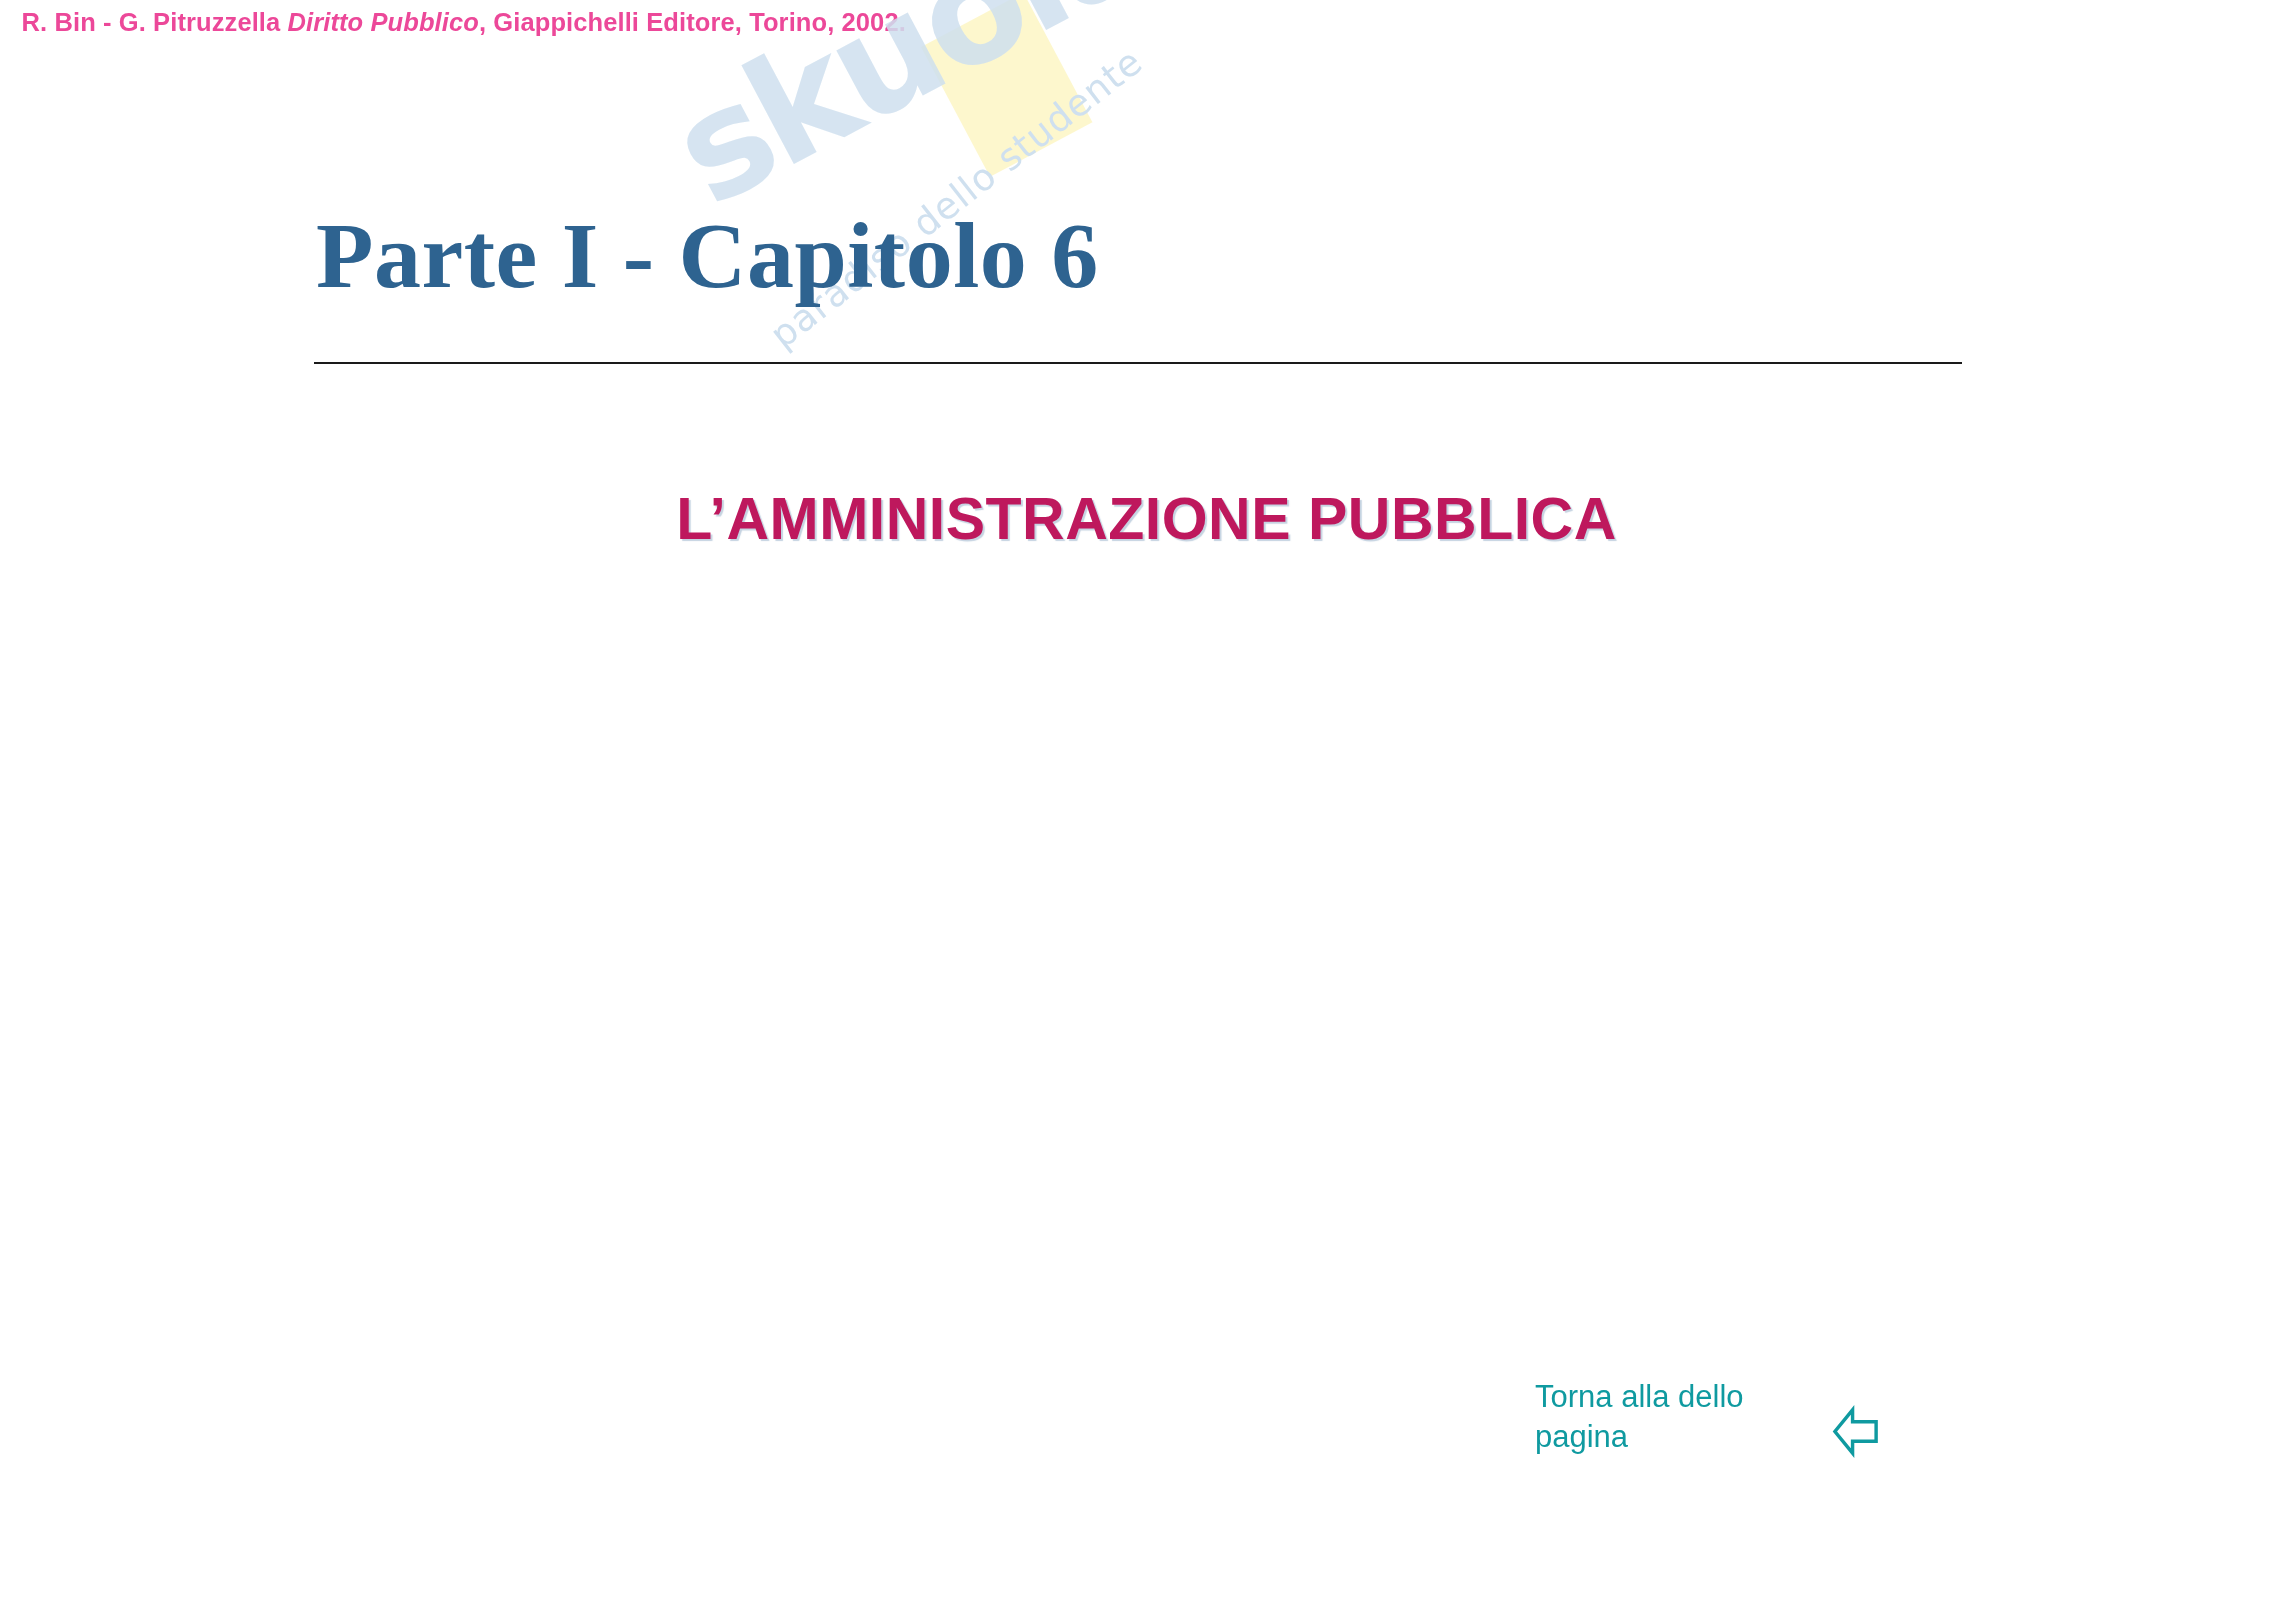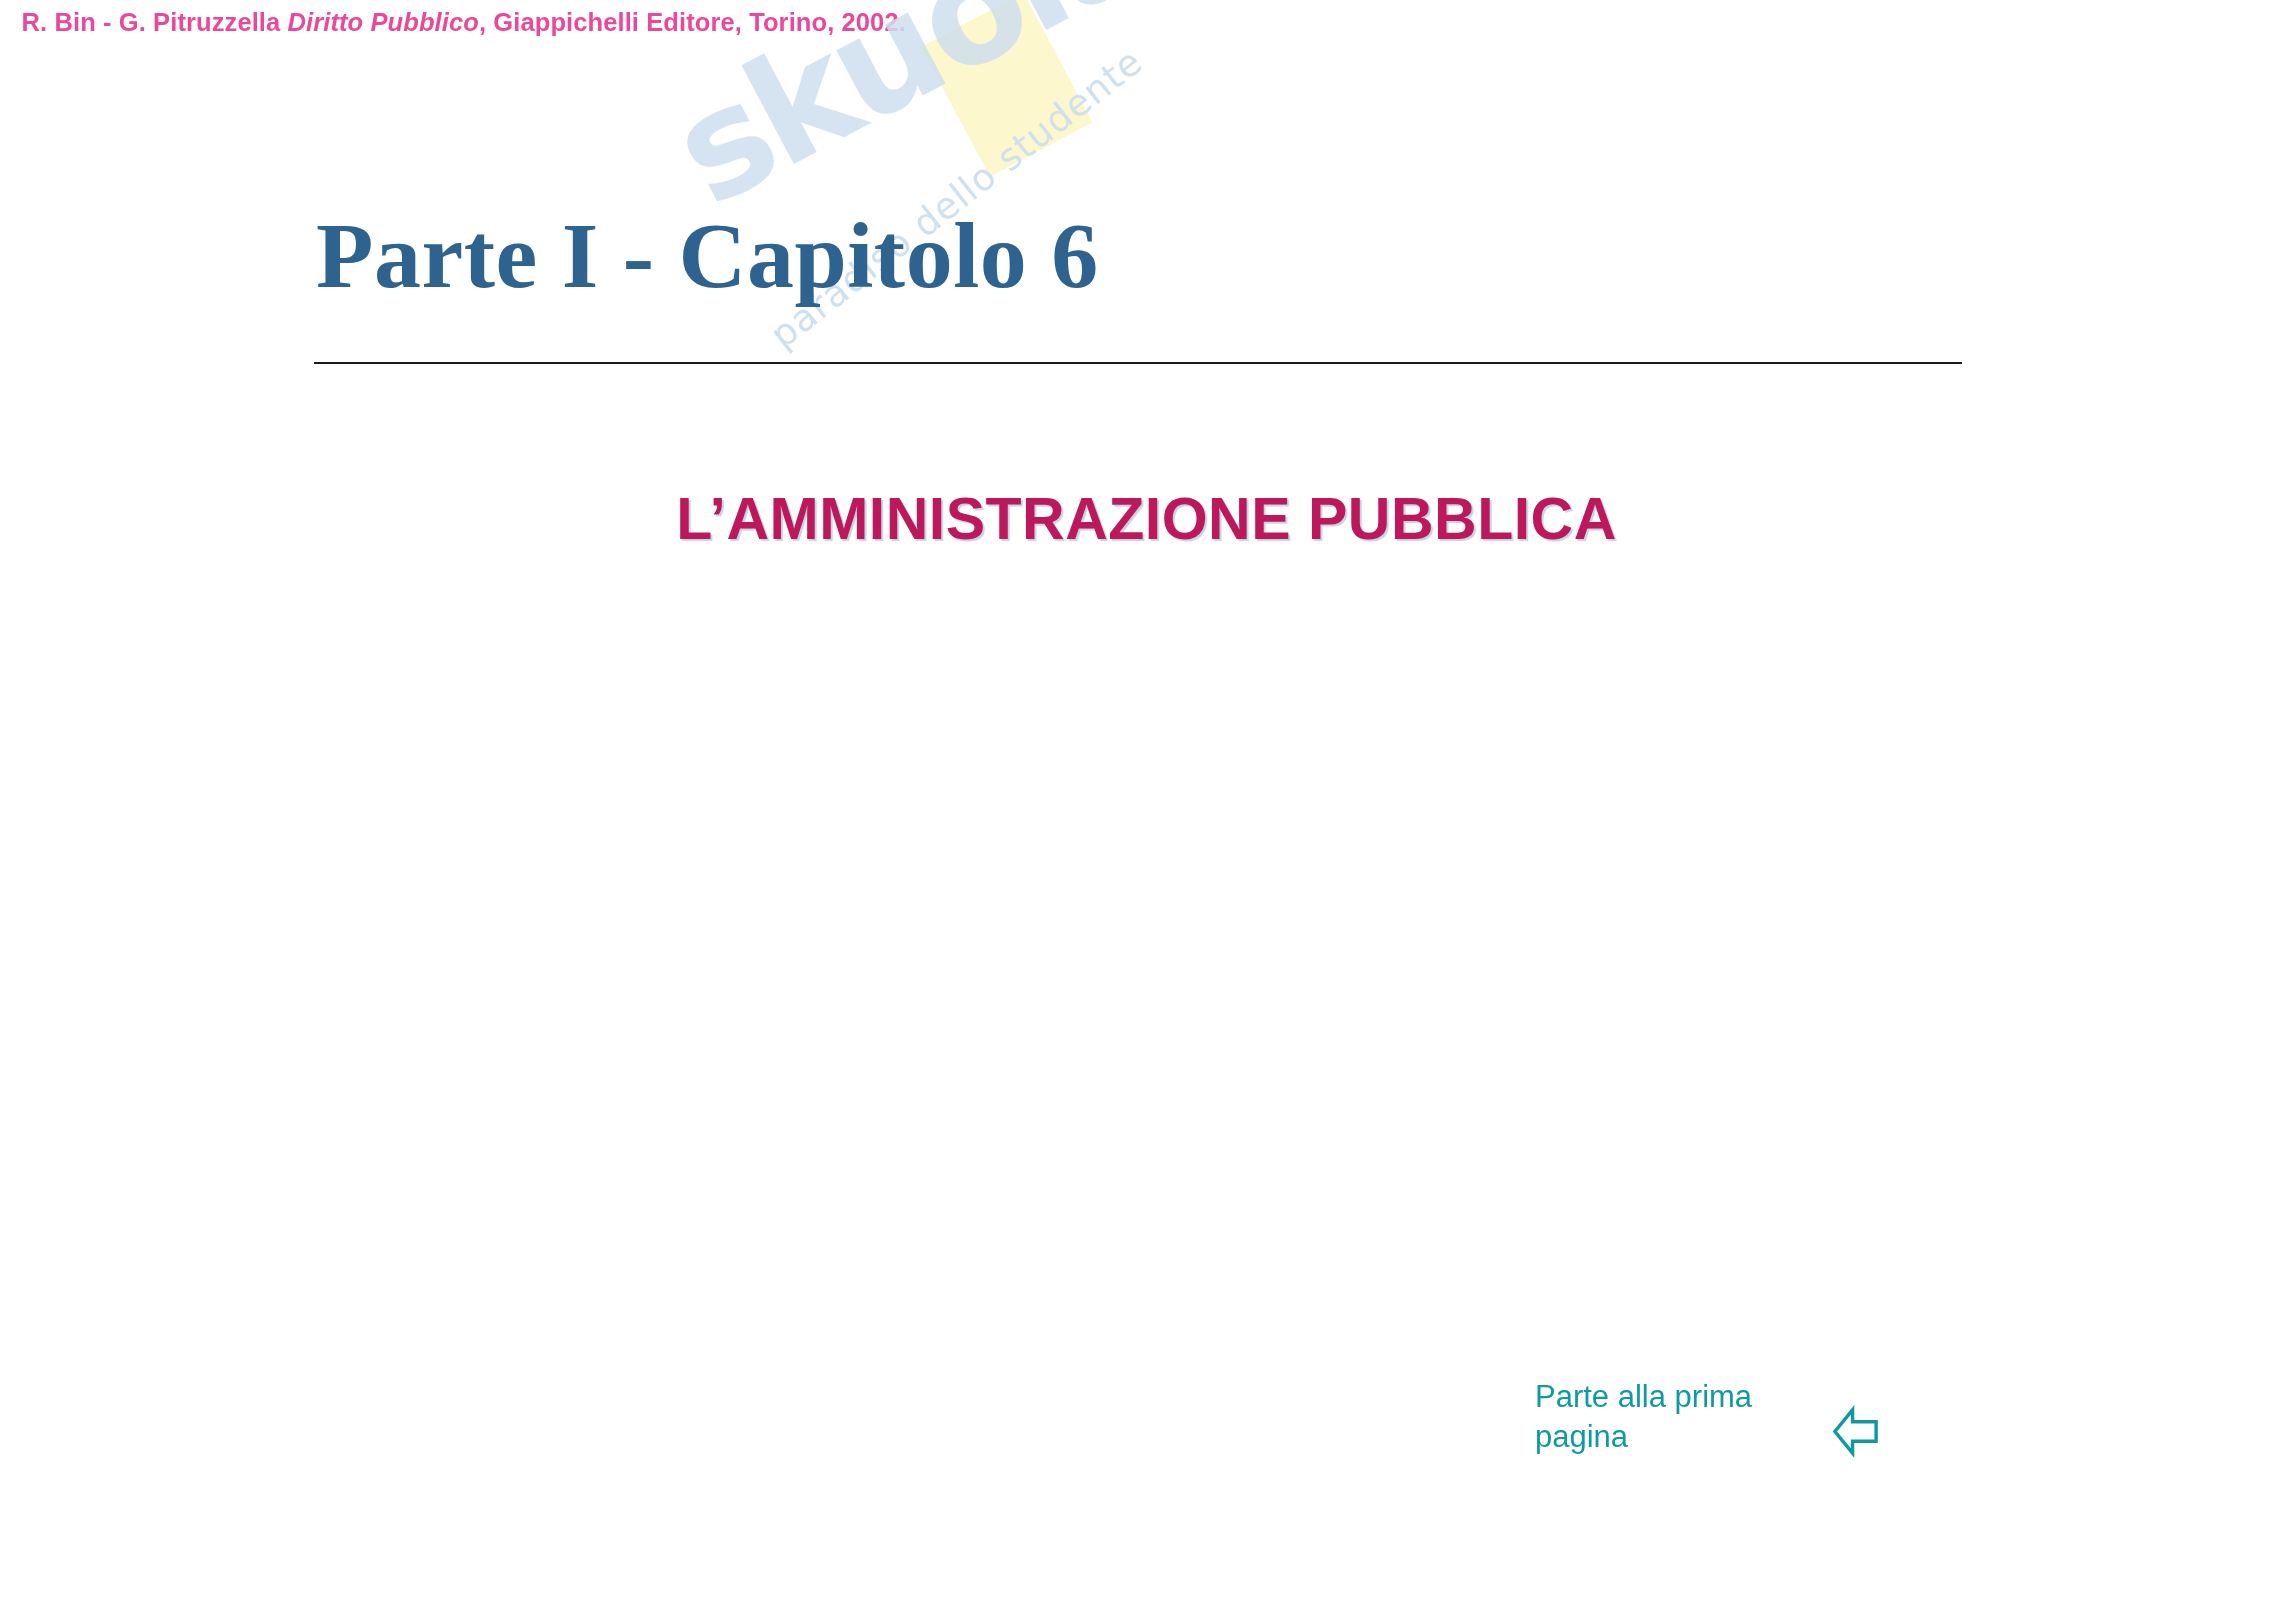--- a/index.html
+++ b/index.html
@@ -165,21 +165,21 @@
     <div class="wm-sub">paradiso dello studente</div>
   </div>
 
   <div class="title">Parte I - Capitolo 6</div>
   <div class="title-rule"></div>
 
   <div class="subtitle">L’AMMINISTRAZIONE PUBBLICA</div>
 
   <div class="nav">
     <div class="nav-label">
-      <span>Parte alla prima</span><br>
+      <span>Torna alla dello</span><br>
       <span>pagina</span>
     </div>
     <div class="nav-arrows">
       <svg width="102" height="55" viewBox="0 0 104 56" fill="none" xmlns="http://www.w3.org/2000/svg">
         <path d="M22 6 L22 18 L46 18 L46 38 L22 38 L22 50 L4 28 Z" fill="none" stroke="#0f9aa0" stroke-width="3.5" stroke-linejoin="miter"></path>
         <path d="M58 6 L58 18 L82 18 L82 38 L58 38 L58 50 L100 28 Z" fill="none" stroke="#0f9aa0" stroke-width="3.5" stroke-linejoin="miter" transform="translate(104,0) scale(-1,1) translate(-104,0)"></path>
       </svg>
     </div>
   </div>
 

